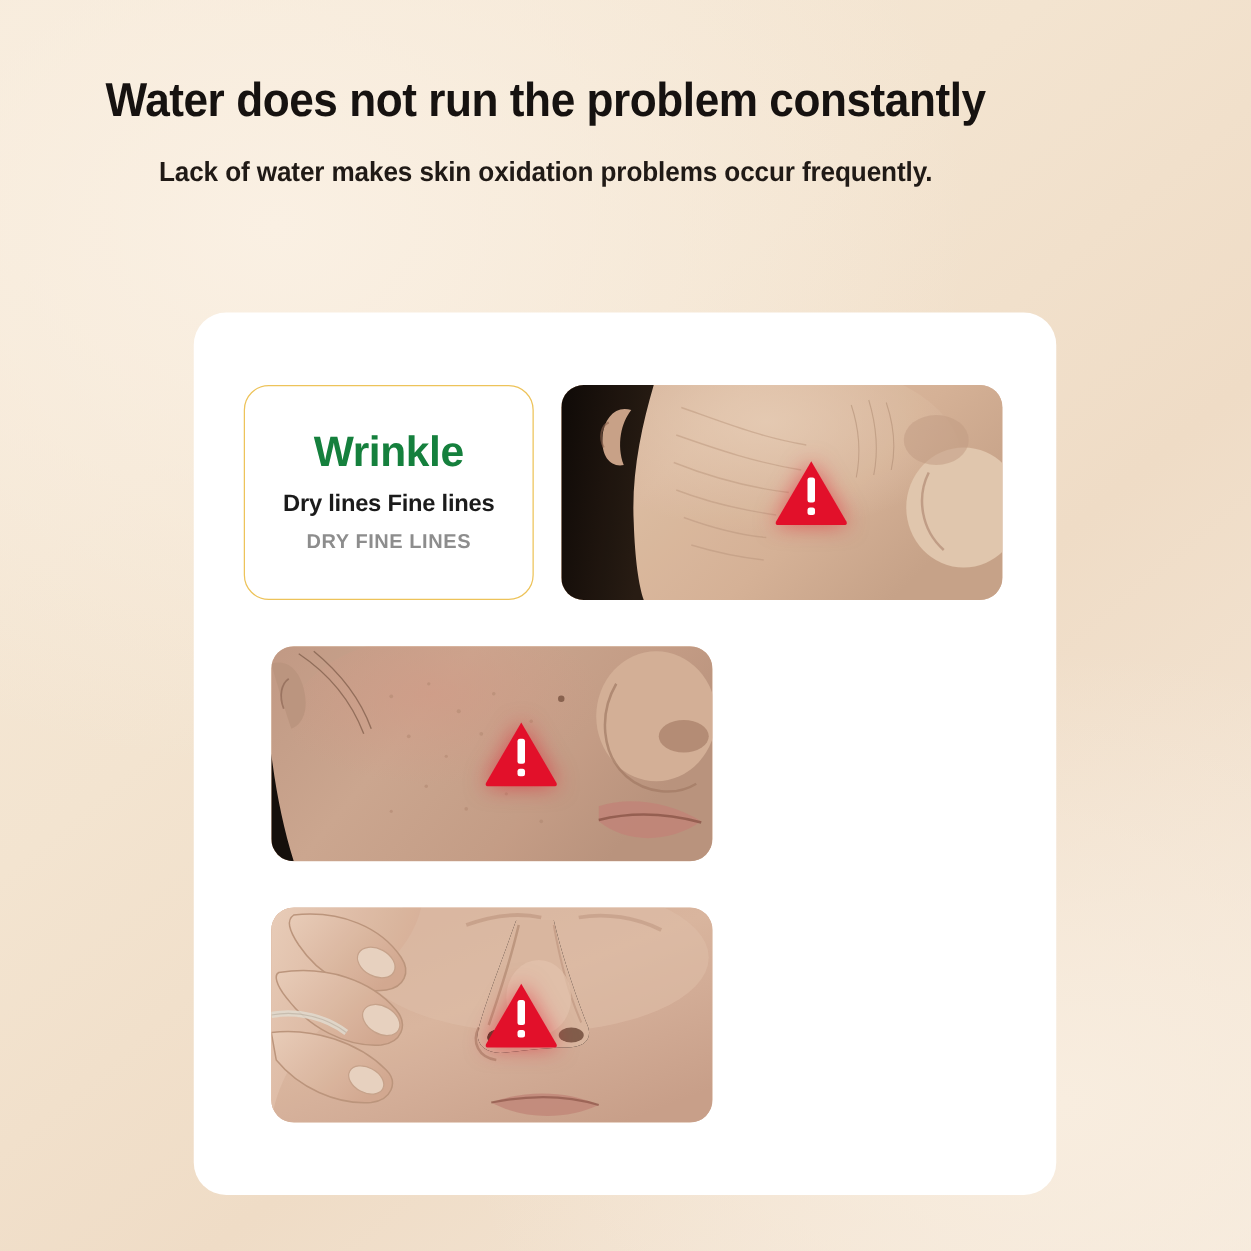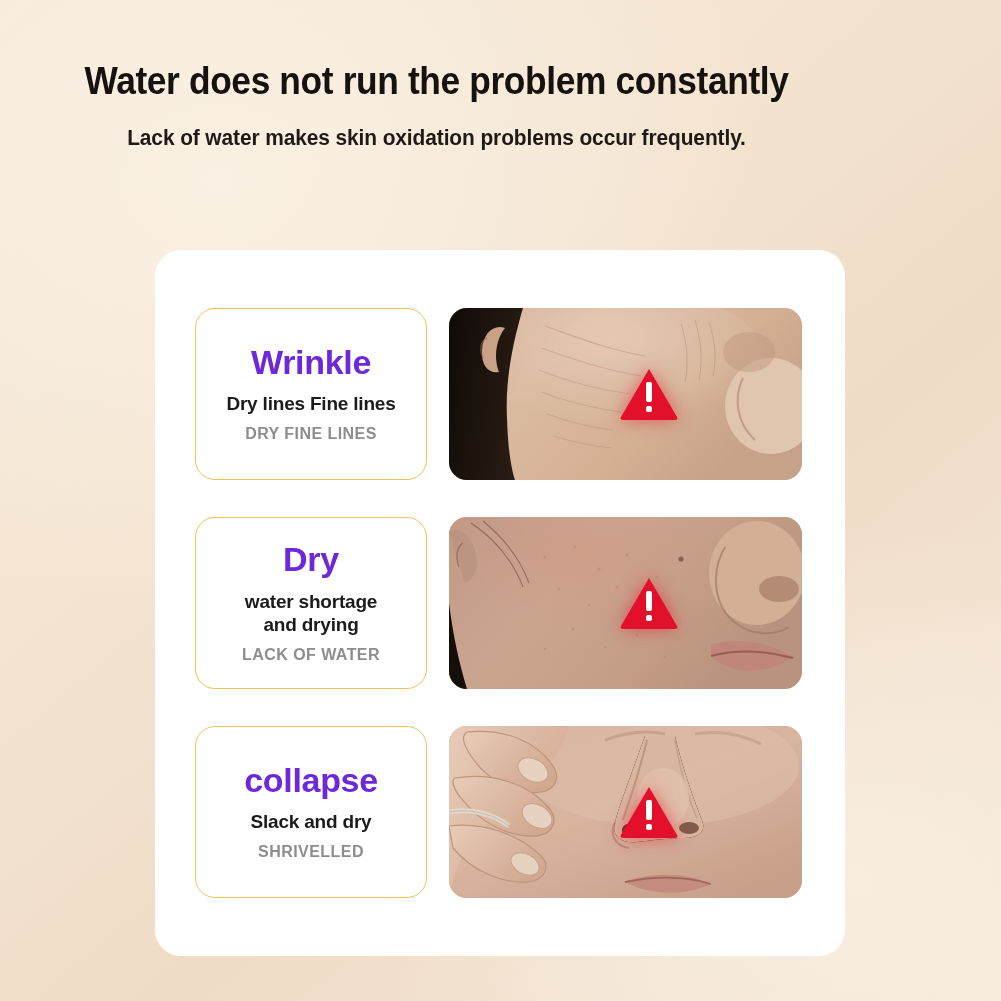--- a/index.html
+++ b/index.html
@@ -88,21 +88,21 @@
     background: #ffffff;
     display: flex;
     flex-direction: column;
     align-items: center;
     justify-content: center;
     text-align: center;
     flex: none;
   }
 
   .label-headline {
-    color: #6d28d9;
+    color: #15803d;
     font-weight: bold;
     font-size: 34px;
     line-height: 1.05;
     letter-spacing: -0.3px;
   }
 
   .label-sub {
     margin-top: 12px;
     color: #1b1b1b;
     font-weight: bold;
@@ -209,26 +209,20 @@
           <svg viewBox="0 0 62 56">
             <path d="M31 3 L59 51 Q60.5 54 57 54 L5 54 Q1.5 54 3 51 Z" fill="#e2102a"></path>
             <rect x="28" y="16" width="6" height="20" rx="2" fill="#ffffff"></rect>
             <rect x="28" y="40" width="6" height="6" rx="2" fill="#ffffff"></rect>
           </svg>
         </div>
       </div>
     </div>
 
     <div class="row">
-      <div class="label-card">
-        <div class="label-headline">Dry</div>
-        <div class="label-sub" style="white-space:pre-line;">water shortage
-and drying</div>
-        <div class="label-caption">LACK OF WATER</div>
-      </div>
 
       <div class="photo">
         <svg class="photo-art" viewBox="0 0 353 172" preserveAspectRatio="none">
           <defs>
             <linearGradient id="skin2" x1="0" y1="0" x2="1" y2="0.4">
               <stop offset="0" stop-color="#c9a08a"></stop>
               <stop offset="0.4" stop-color="#d4ad95"></stop>
               <stop offset="0.75" stop-color="#cda48c"></stop>
               <stop offset="1" stop-color="#c19a83"></stop>
             </linearGradient>
@@ -274,25 +268,20 @@
           <svg viewBox="0 0 62 56">
             <path d="M31 3 L59 51 Q60.5 54 57 54 L5 54 Q1.5 54 3 51 Z" fill="#e2102a"></path>
             <rect x="28" y="16" width="6" height="20" rx="2" fill="#ffffff"></rect>
             <rect x="28" y="40" width="6" height="6" rx="2" fill="#ffffff"></rect>
           </svg>
         </div>
       </div>
     </div>
 
     <div class="row">
-      <div class="label-card">
-        <div class="label-headline">collapse</div>
-        <div class="label-sub">Slack and dry</div>
-        <div class="label-caption">SHRIVELLED</div>
-      </div>
 
       <div class="photo">
         <svg class="photo-art" viewBox="0 0 353 172" preserveAspectRatio="none">
           <defs>
             <linearGradient id="skin3" x1="0" y1="0" x2="0.8" y2="1">
               <stop offset="0" stop-color="#d8b09a"></stop>
               <stop offset="0.5" stop-color="#e0bba4"></stop>
               <stop offset="1" stop-color="#cfa58e"></stop>
             </linearGradient>
             <linearGradient id="finger3" x1="0" y1="0" x2="1" y2="0.6">

